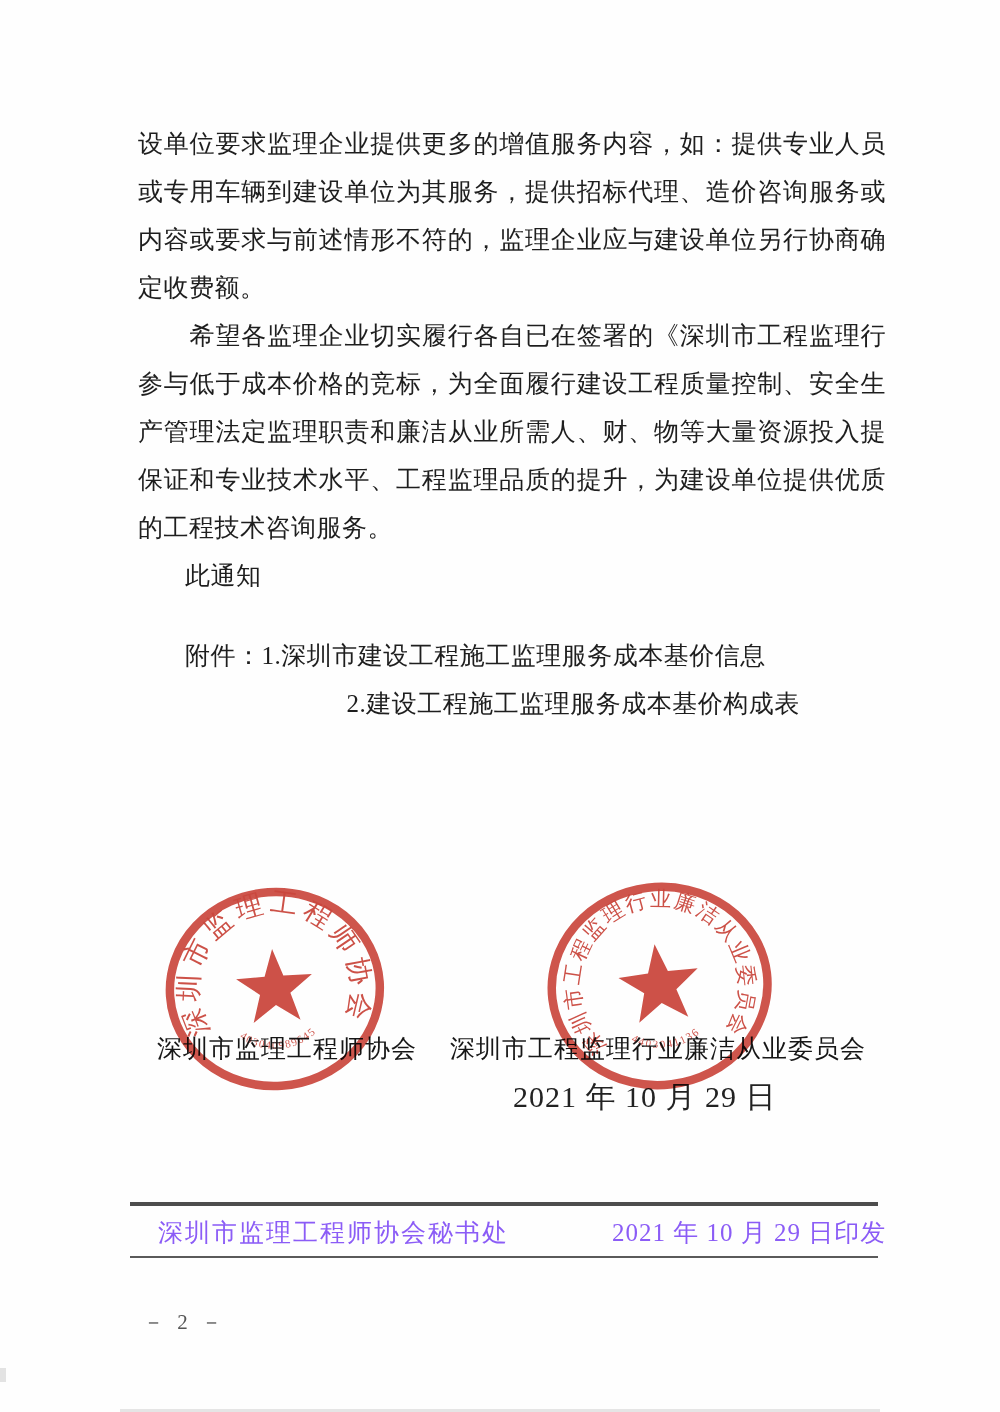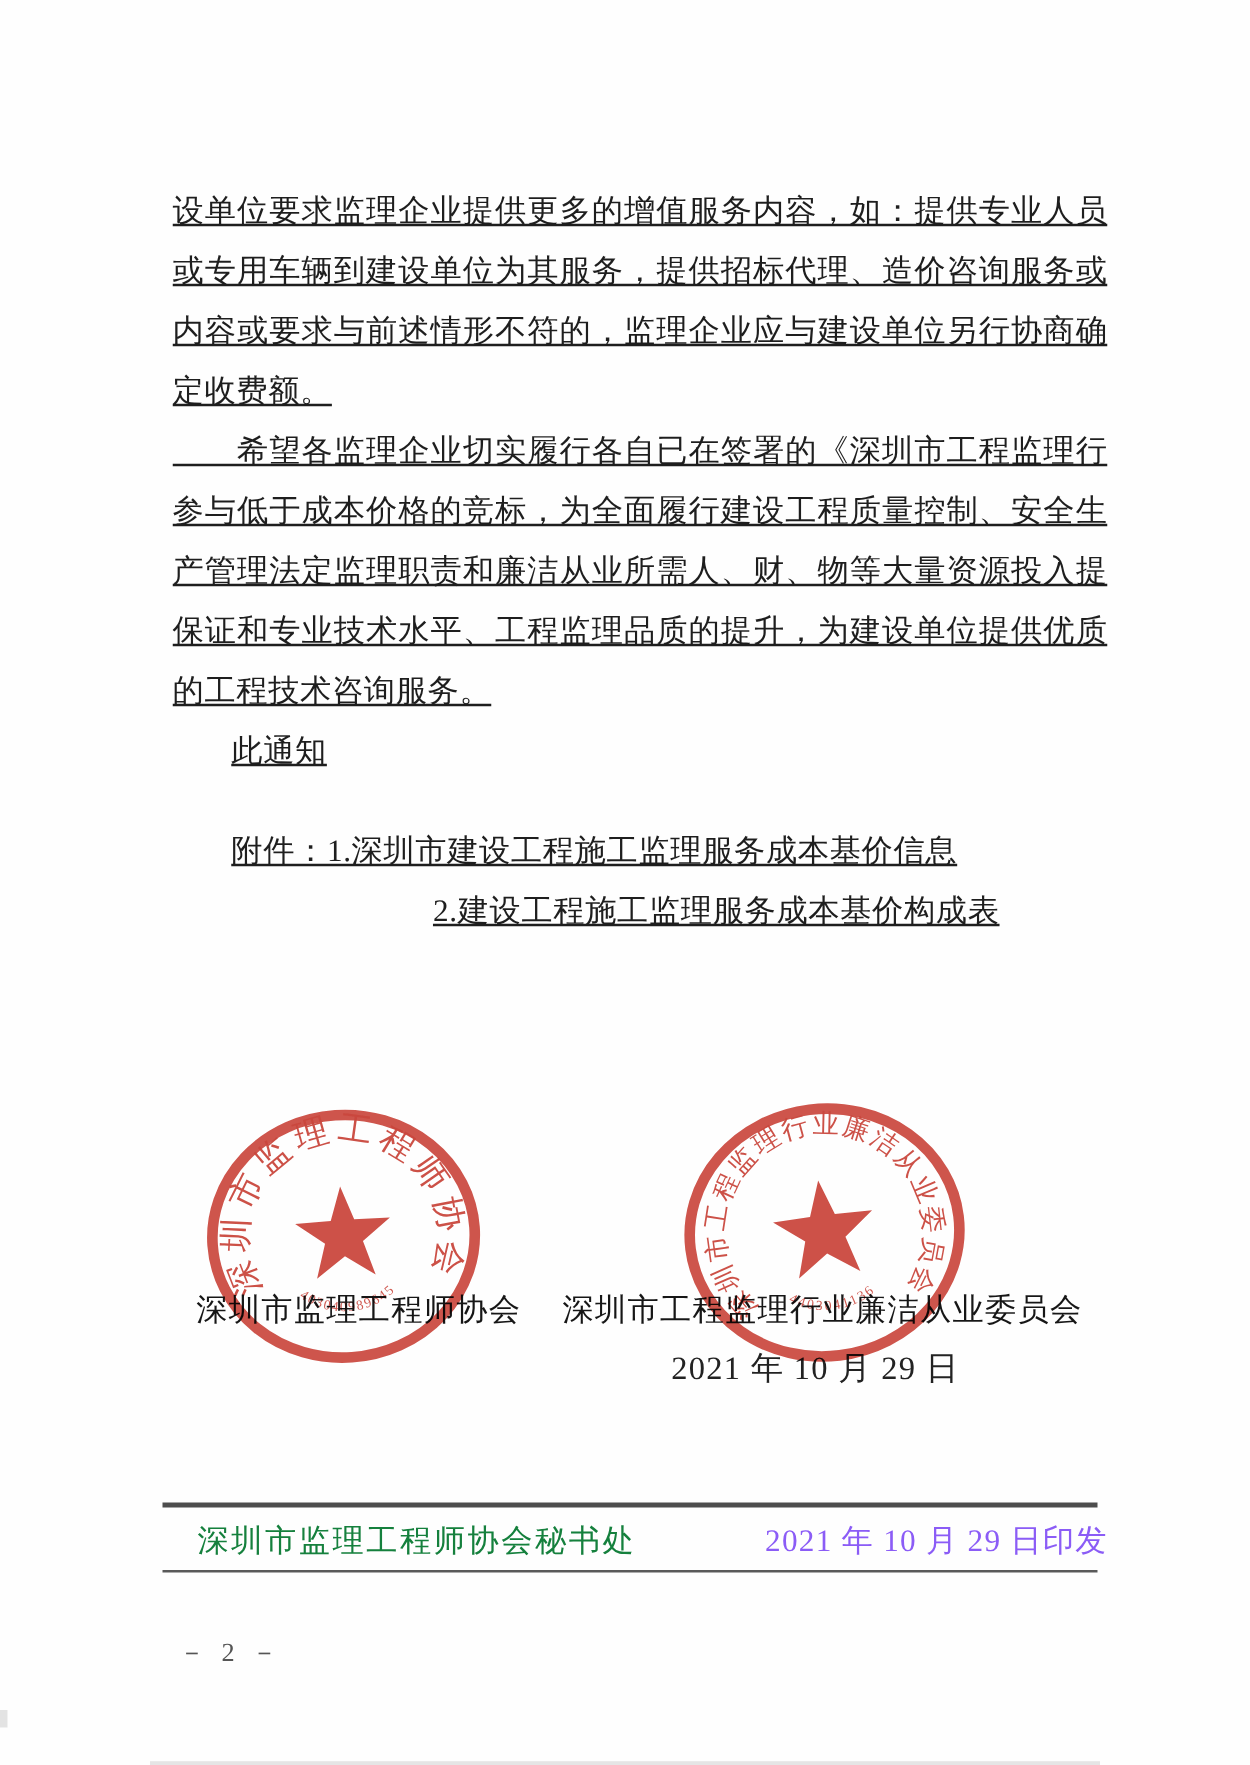--- a/index.html
+++ b/index.html
@@ -2,50 +2,50 @@
 <html><head>
 <meta charset="utf-8">
 <style>
   html,body { margin:0; padding:0; background:#ffffff; }
   .page {
     position:relative; width:1000px; height:1412px;
     background:#fefefe; overflow:hidden;
     font-family:"Liberation Serif","DejaVu Serif",serif;
     color:#1e1e1e;
   }
-  .text-col { position:absolute; left:138px; top:146px; width:748px;text-decoration:underline; }
+  .text-col { position:absolute; left:138px; top:120px; width:748px; }
   .ln {
     font-size:25px; line-height:48px; height:48px; overflow:hidden;
     letter-spacing:0.5px;
   }
   .j { text-align:justify; text-align-last:justify; -moz-text-align-last:justify; }
   .indent1 { padding-left:47px; }
   .attach-block { margin-top:32px; }
   .attach-item2 { padding-left:122px;text-align:center; }
 
   .sig-org {
     position:absolute; top:1032px; font-size:25px; line-height:34px;
     color:#161616; letter-spacing:1px; white-space:nowrap;
   }
   .sig-org.left { left:157px; }
   .sig-org.right { left:450px; }
   .sig-date {
-    position:absolute; top:1077px; left:537px; font-size:26px;
+    position:absolute; top:1077px; left:513px; font-size:30px;
     color:#222; letter-spacing:1px; white-space:nowrap;
   }
 
   .stamp { position:absolute; mix-blend-mode:multiply; opacity:0.9; }
   .stamp.left { left:162px; top:886px; transform:rotate(-4deg); }
   .stamp.right { left:544px; top:882px; transform:rotate(-7deg); }
   .stamp text { font-family:"Liberation Serif","DejaVu Serif",serif; }
 
   .footer-rule1 { position:absolute; left:130px; top:1202px; width:748px; height:4px; background:#4d4d4d; }
   .footer-rule2 { position:absolute; left:130px; top:1256px; width:748px; height:2px; background:#5a5a5a; }
   .footer-issuer {
-    position:absolute; left:158px; top:1216px; font-size:25px; color:#15803d;
+    position:absolute; left:158px; top:1216px; font-size:25px; color:#8b5cf6;
     letter-spacing:2px; white-space:nowrap;
   }
   .footer-date {
     position:absolute; left:612px; top:1216px; font-size:25px; color:#8b5cf6;
     letter-spacing:1px; white-space:nowrap;
   }
   .page-number {
     position:absolute; left:143px; top:1308px; font-size:21px; color:#555;
     letter-spacing:4px; white-space:nowrap;
   }

